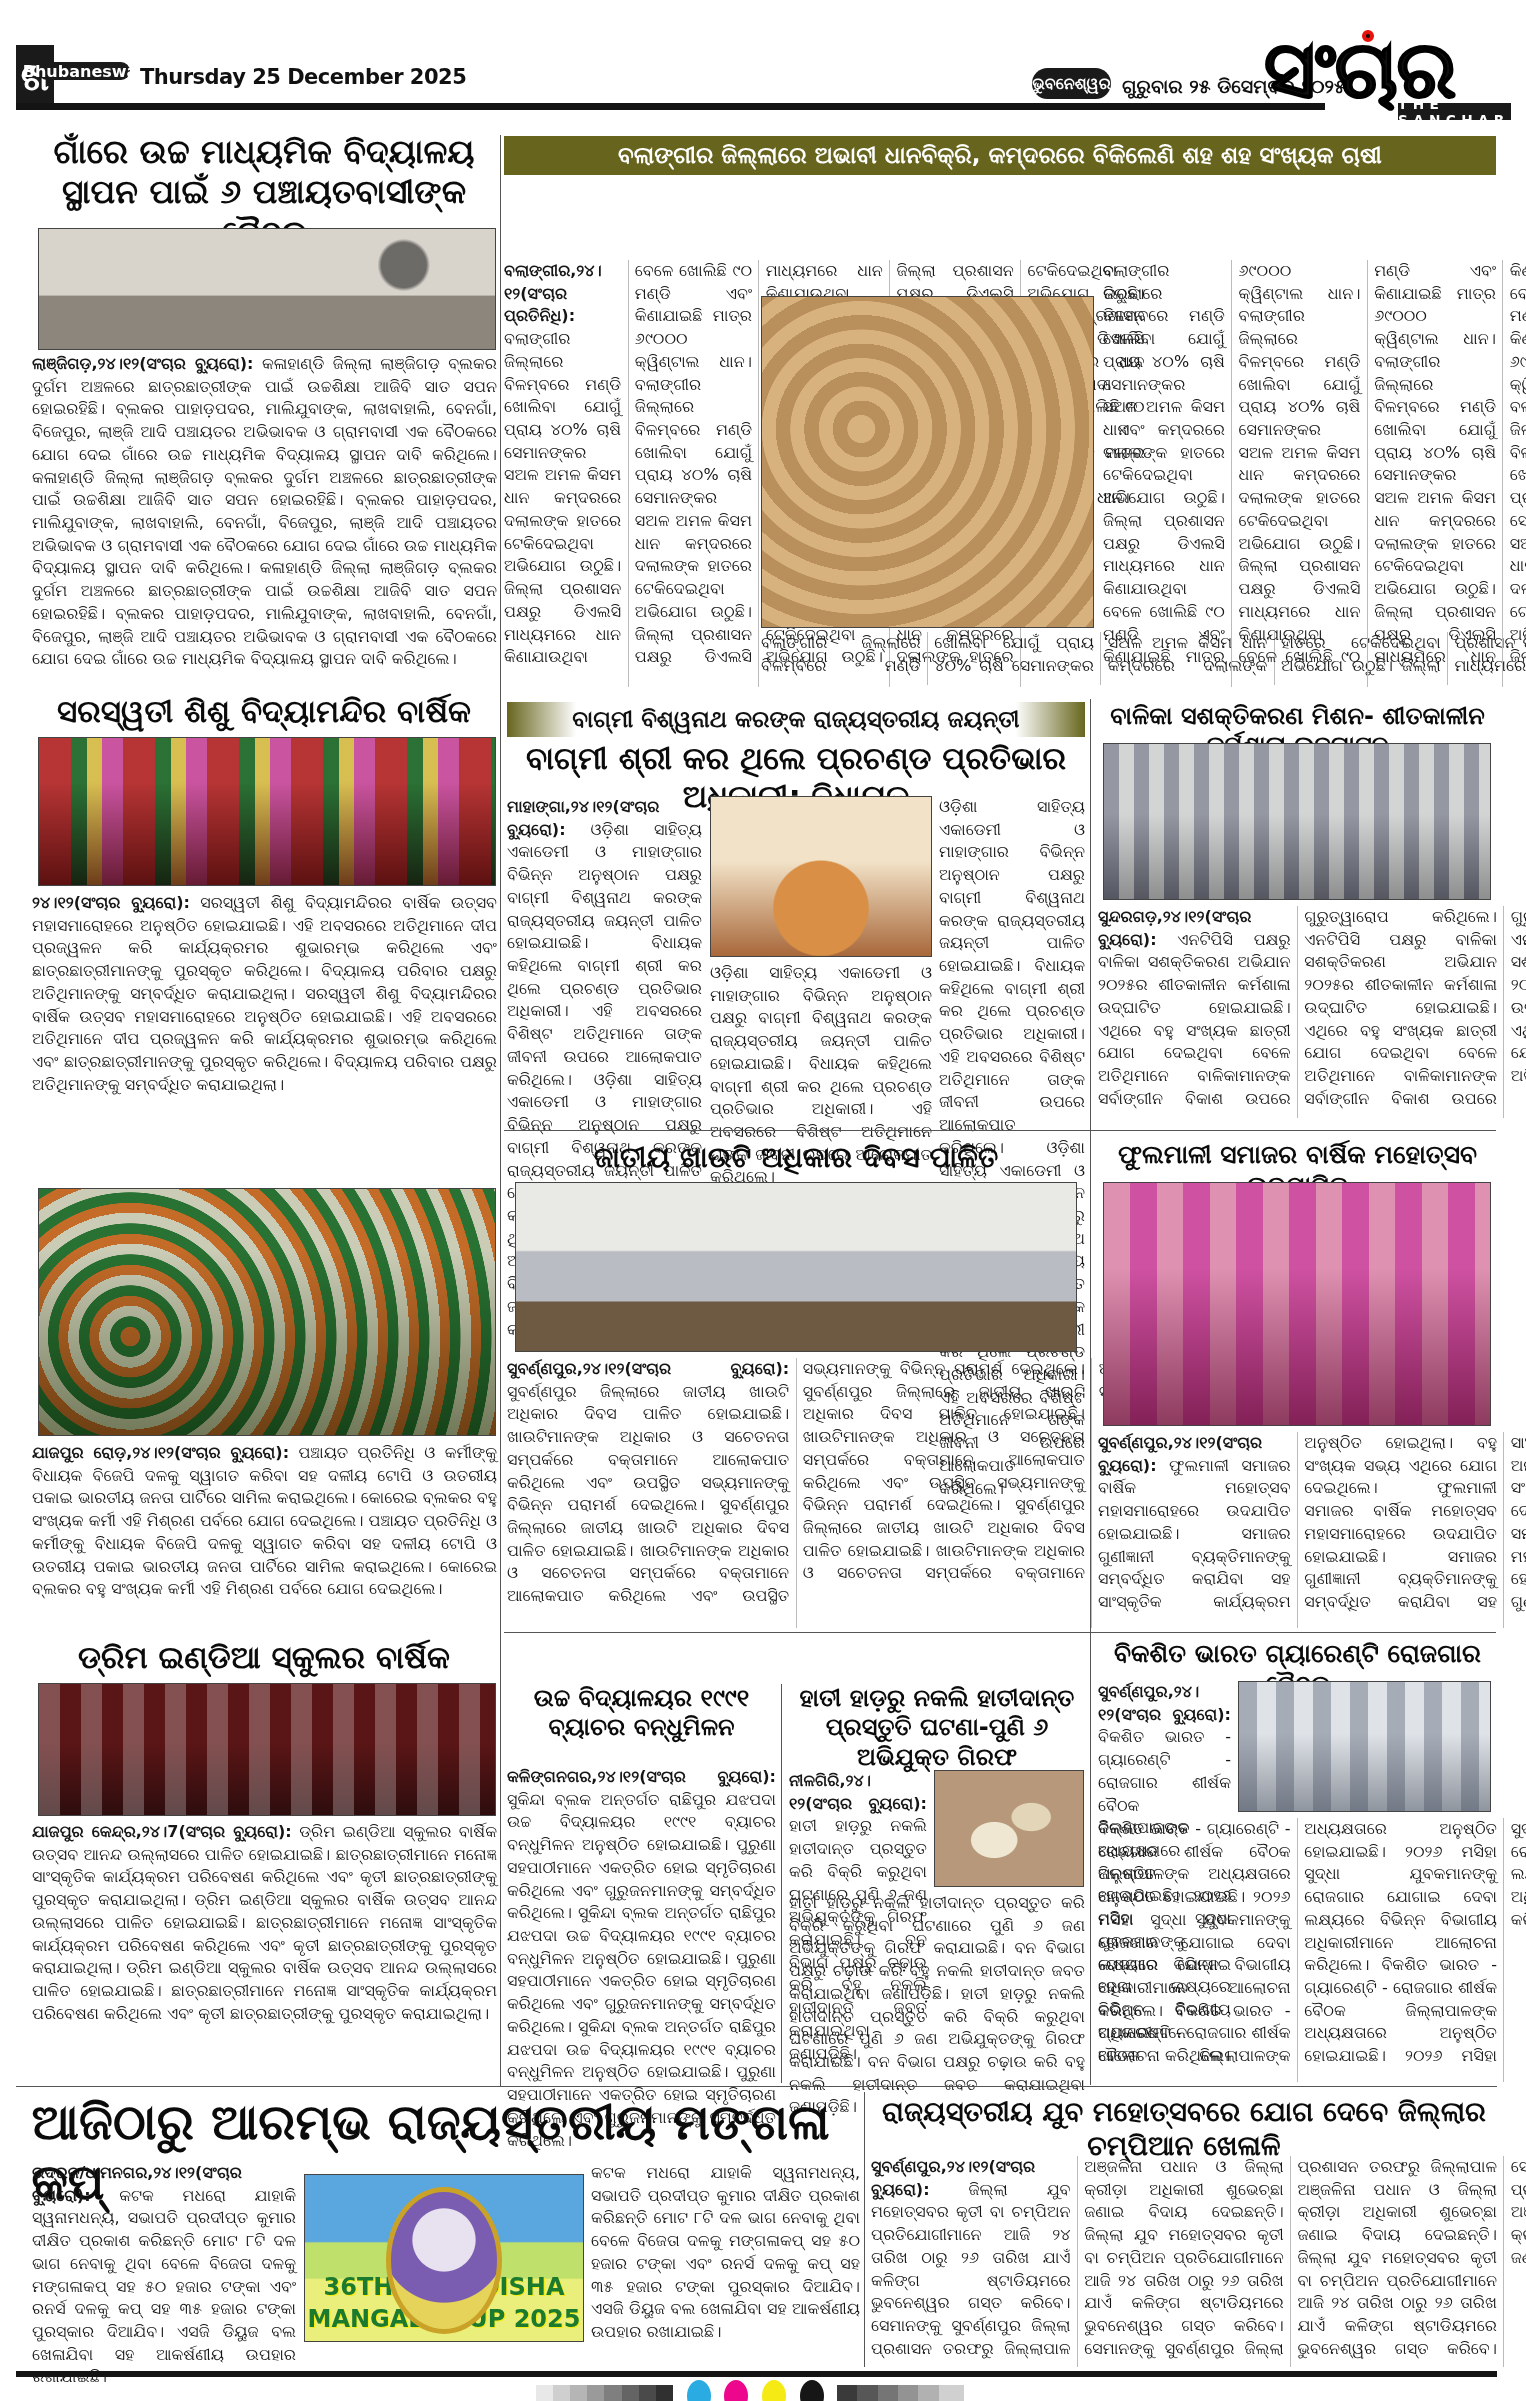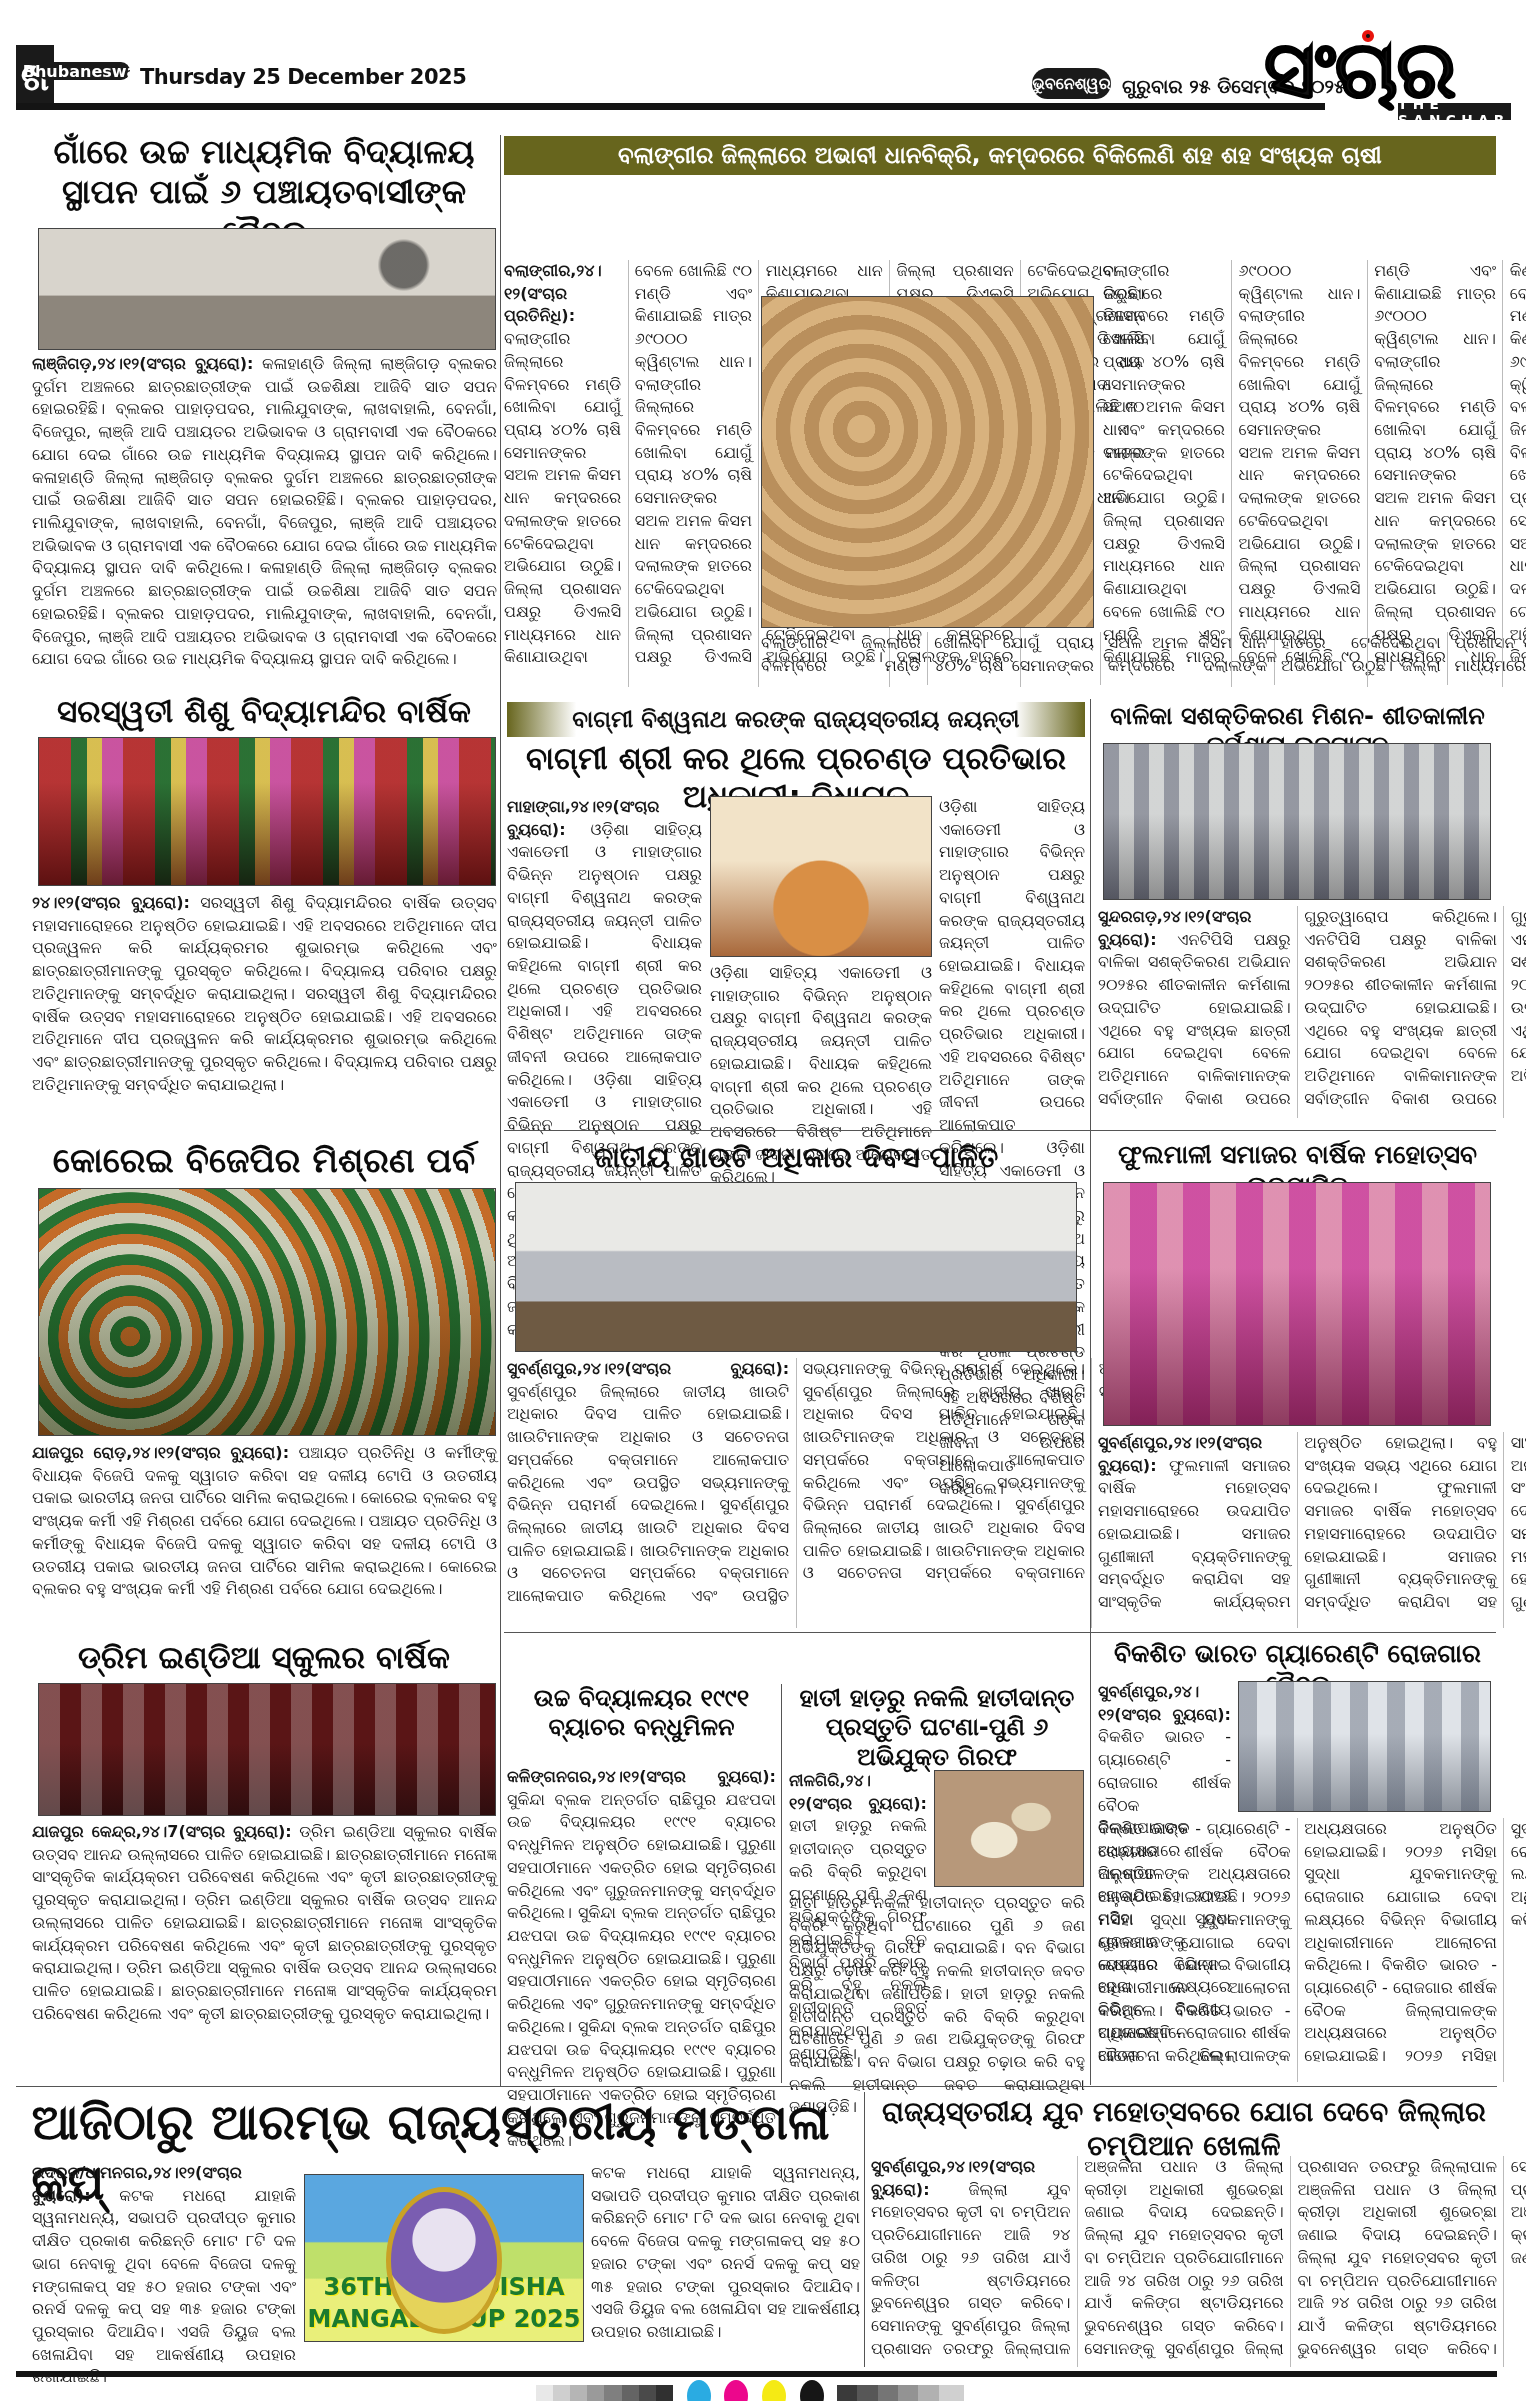--- a/index.html
+++ b/index.html
@@ -154,21 +154,20 @@
 
   <div class="abs hl" style="left:1098px;top:702px;width:399px;font-size:24px;">ବାଳିକା ସଶକ୍ତିକରଣ ମିଶନ- ଶୀତକାଳୀନ କର୍ମଶାଳା ଉଦ୍‌ଘାଟନ</div>
   <div class="abs photo ph-group" style="left:1103px;top:743px;width:388px;height:157px;"></div>
   <p class="abs body cols2" style="left:1098px;top:906px;width:399px;height:212px;margin:0;">
     <b>ସୁନ୍ଦରଗଡ଼,୨୪।୧୨(ସଂଚାର ବ୍ୟୁରୋ):</b>
     <span>ଏନଟିପିସି ପକ୍ଷରୁ ବାଳିକା ସଶକ୍ତିକରଣ ଅଭିଯାନ ୨୦୨୫ର ଶୀତକାଳୀନ କର୍ମଶାଳା ଉଦ୍‌ଘାଟିତ ହୋଇଯାଇଛି। ଏଥିରେ ବହୁ ସଂଖ୍ୟକ ଛାତ୍ରୀ ଯୋଗ ଦେଇଥିବା ବେଳେ ଅତିଥିମାନେ ବାଳିକାମାନଙ୍କ ସର୍ବାଙ୍ଗୀନ ବିକାଶ ଉପରେ ଗୁରୁତ୍ୱାରୋପ କରିଥିଲେ। ଏନଟିପିସି ପକ୍ଷରୁ ବାଳିକା ସଶକ୍ତିକରଣ ଅଭିଯାନ ୨୦୨୫ର ଶୀତକାଳୀନ କର୍ମଶାଳା ଉଦ୍‌ଘାଟିତ ହୋଇଯାଇଛି। ଏଥିରେ ବହୁ ସଂଖ୍ୟକ ଛାତ୍ରୀ ଯୋଗ ଦେଇଥିବା ବେଳେ ଅତିଥିମାନେ ବାଳିକାମାନଙ୍କ ସର୍ବାଙ୍ଗୀନ ବିକାଶ ଉପରେ ଗୁରୁତ୍ୱାରୋପ କରିଥିଲେ। ଏନଟିପିସି ପକ୍ଷରୁ ବାଳିକା ସଶକ୍ତିକରଣ ଅଭିଯାନ ୨୦୨୫ର ଶୀତକାଳୀନ କର୍ମଶାଳା ଉଦ୍‌ଘାଟିତ ହୋଇଯାଇଛି। ଏଥିରେ ବହୁ ସଂଖ୍ୟକ ଛାତ୍ରୀ ଯୋଗ ଦେଇଥିବା ବେଳେ ଅତିଥିମାନେ ବାଳିକାମାନଙ୍କ ସର୍ବାଙ୍ଗୀନ ବିକାଶ ଉପରେ ଗୁରୁତ୍ୱାରୋପ କରିଥିଲେ।</span>
   </p>
 
   <div class="abs grayrule" style="left:504px;top:1130px;width:992px;height:1.1px;"></div>
 
-  <div class="abs hl" style="left:29px;top:1140px;width:470px;font-size:34px;">କୋରେଇ ବିଜେପିର ମିଶ୍ରଣ ପର୍ବ</div>
   <div class="abs photo ph-crowd" style="left:38px;top:1188px;width:458px;height:248px;"></div>
   <p class="abs body" style="left:32px;top:1442px;width:465px;height:186px;margin:0;">
     <b>ଯାଜପୁର ରୋଡ଼,୨୪।୧୨(ସଂଚାର ବ୍ୟୁରୋ):</b>
     <span>ପଞ୍ଚାୟତ ପ୍ରତିନିଧି ଓ କର୍ମୀଙ୍କୁ ବିଧାୟକ ବିଜେପି ଦଳକୁ ସ୍ୱାଗତ କରିବା ସହ ଦଳୀୟ ଟୋପି ଓ ଉତରୀୟ ପକାଇ ଭାରତୀୟ ଜନତା ପାର୍ଟିରେ ସାମିଲ କରାଇଥିଲେ। କୋରେଇ ବ୍ଲକର ବହୁ ସଂଖ୍ୟକ କର୍ମୀ ଏହି ମିଶ୍ରଣ ପର୍ବରେ ଯୋଗ ଦେଇଥିଲେ। ପଞ୍ଚାୟତ ପ୍ରତିନିଧି ଓ କର୍ମୀଙ୍କୁ ବିଧାୟକ ବିଜେପି ଦଳକୁ ସ୍ୱାଗତ କରିବା ସହ ଦଳୀୟ ଟୋପି ଓ ଉତରୀୟ ପକାଇ ଭାରତୀୟ ଜନତା ପାର୍ଟିରେ ସାମିଲ କରାଇଥିଲେ। କୋରେଇ ବ୍ଲକର ବହୁ ସଂଖ୍ୟକ କର୍ମୀ ଏହି ମିଶ୍ରଣ ପର୍ବରେ ଯୋଗ ଦେଇଥିଲେ।</span>
   </p>
 
   <div class="abs hl" style="left:507px;top:1141px;width:578px;font-size:28.5px;">ଜାତୀୟ ଖାଉଟି ଅଧିକାର ଦିବସ ପାଳିତ</div>
   <div class="abs photo ph-dais2" style="left:515px;top:1182px;width:562px;height:170px;"></div>
   <p class="abs body cols2" style="left:507px;top:1358px;width:578px;height:270px;margin:0;">
     <b>ସୁବର୍ଣ୍ଣପୁର,୨୪।୧୨(ସଂଚାର ବ୍ୟୁରୋ):</b>

